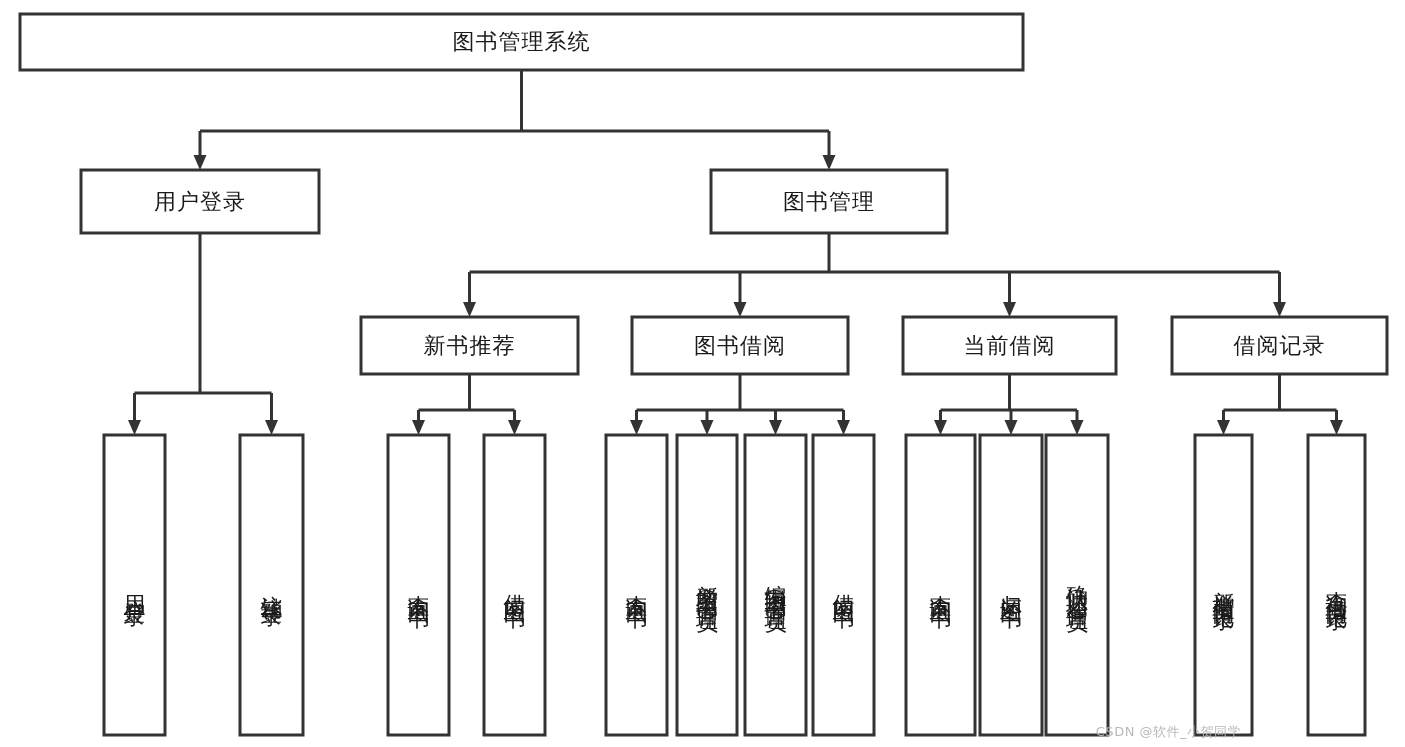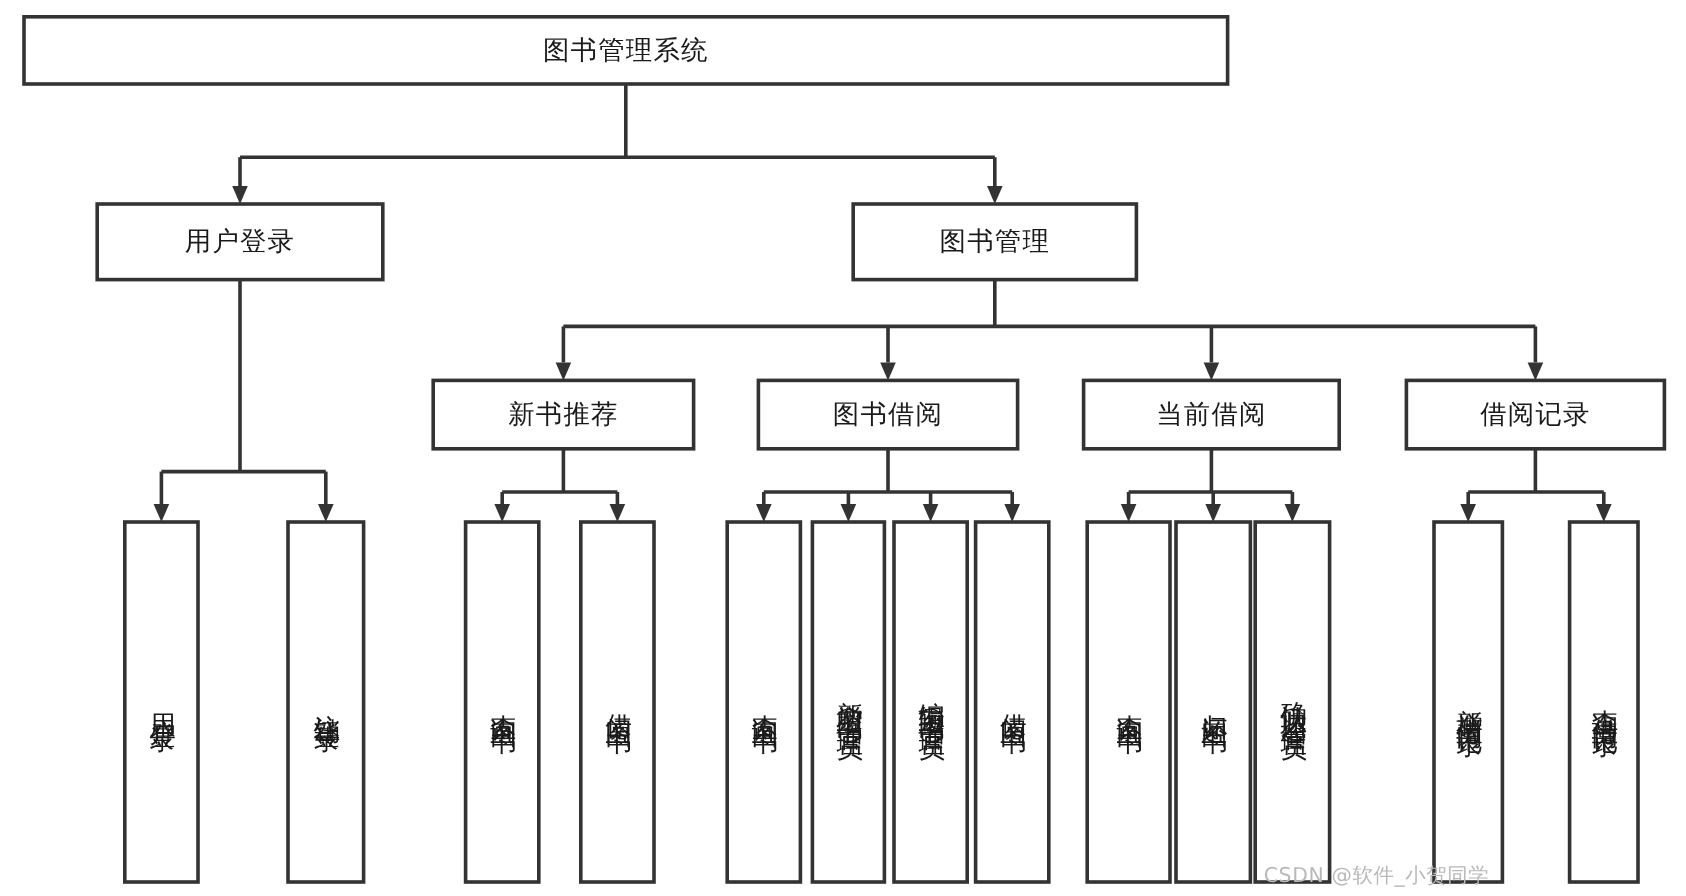--- a/index.html
+++ b/index.html
@@ -66,21 +66,21 @@
     color: #1a1a1a;
     letter-spacing: 4px;
     white-space: nowrap;
     text-align: center;
   }
   .watermark {
     position: absolute;
     right: 8px;
     bottom: 6px;
     font-family: "DejaVu Sans", "Liberation Sans", sans-serif;
-    font-size: 17px;
+    font-size: 13px;
     color: #b9b9b9;
     letter-spacing: 0.5px;
     white-space: nowrap;
     text-align: right;
   }
 </style>
 </head>
 <body>
 
 <div id="diagram-root">

